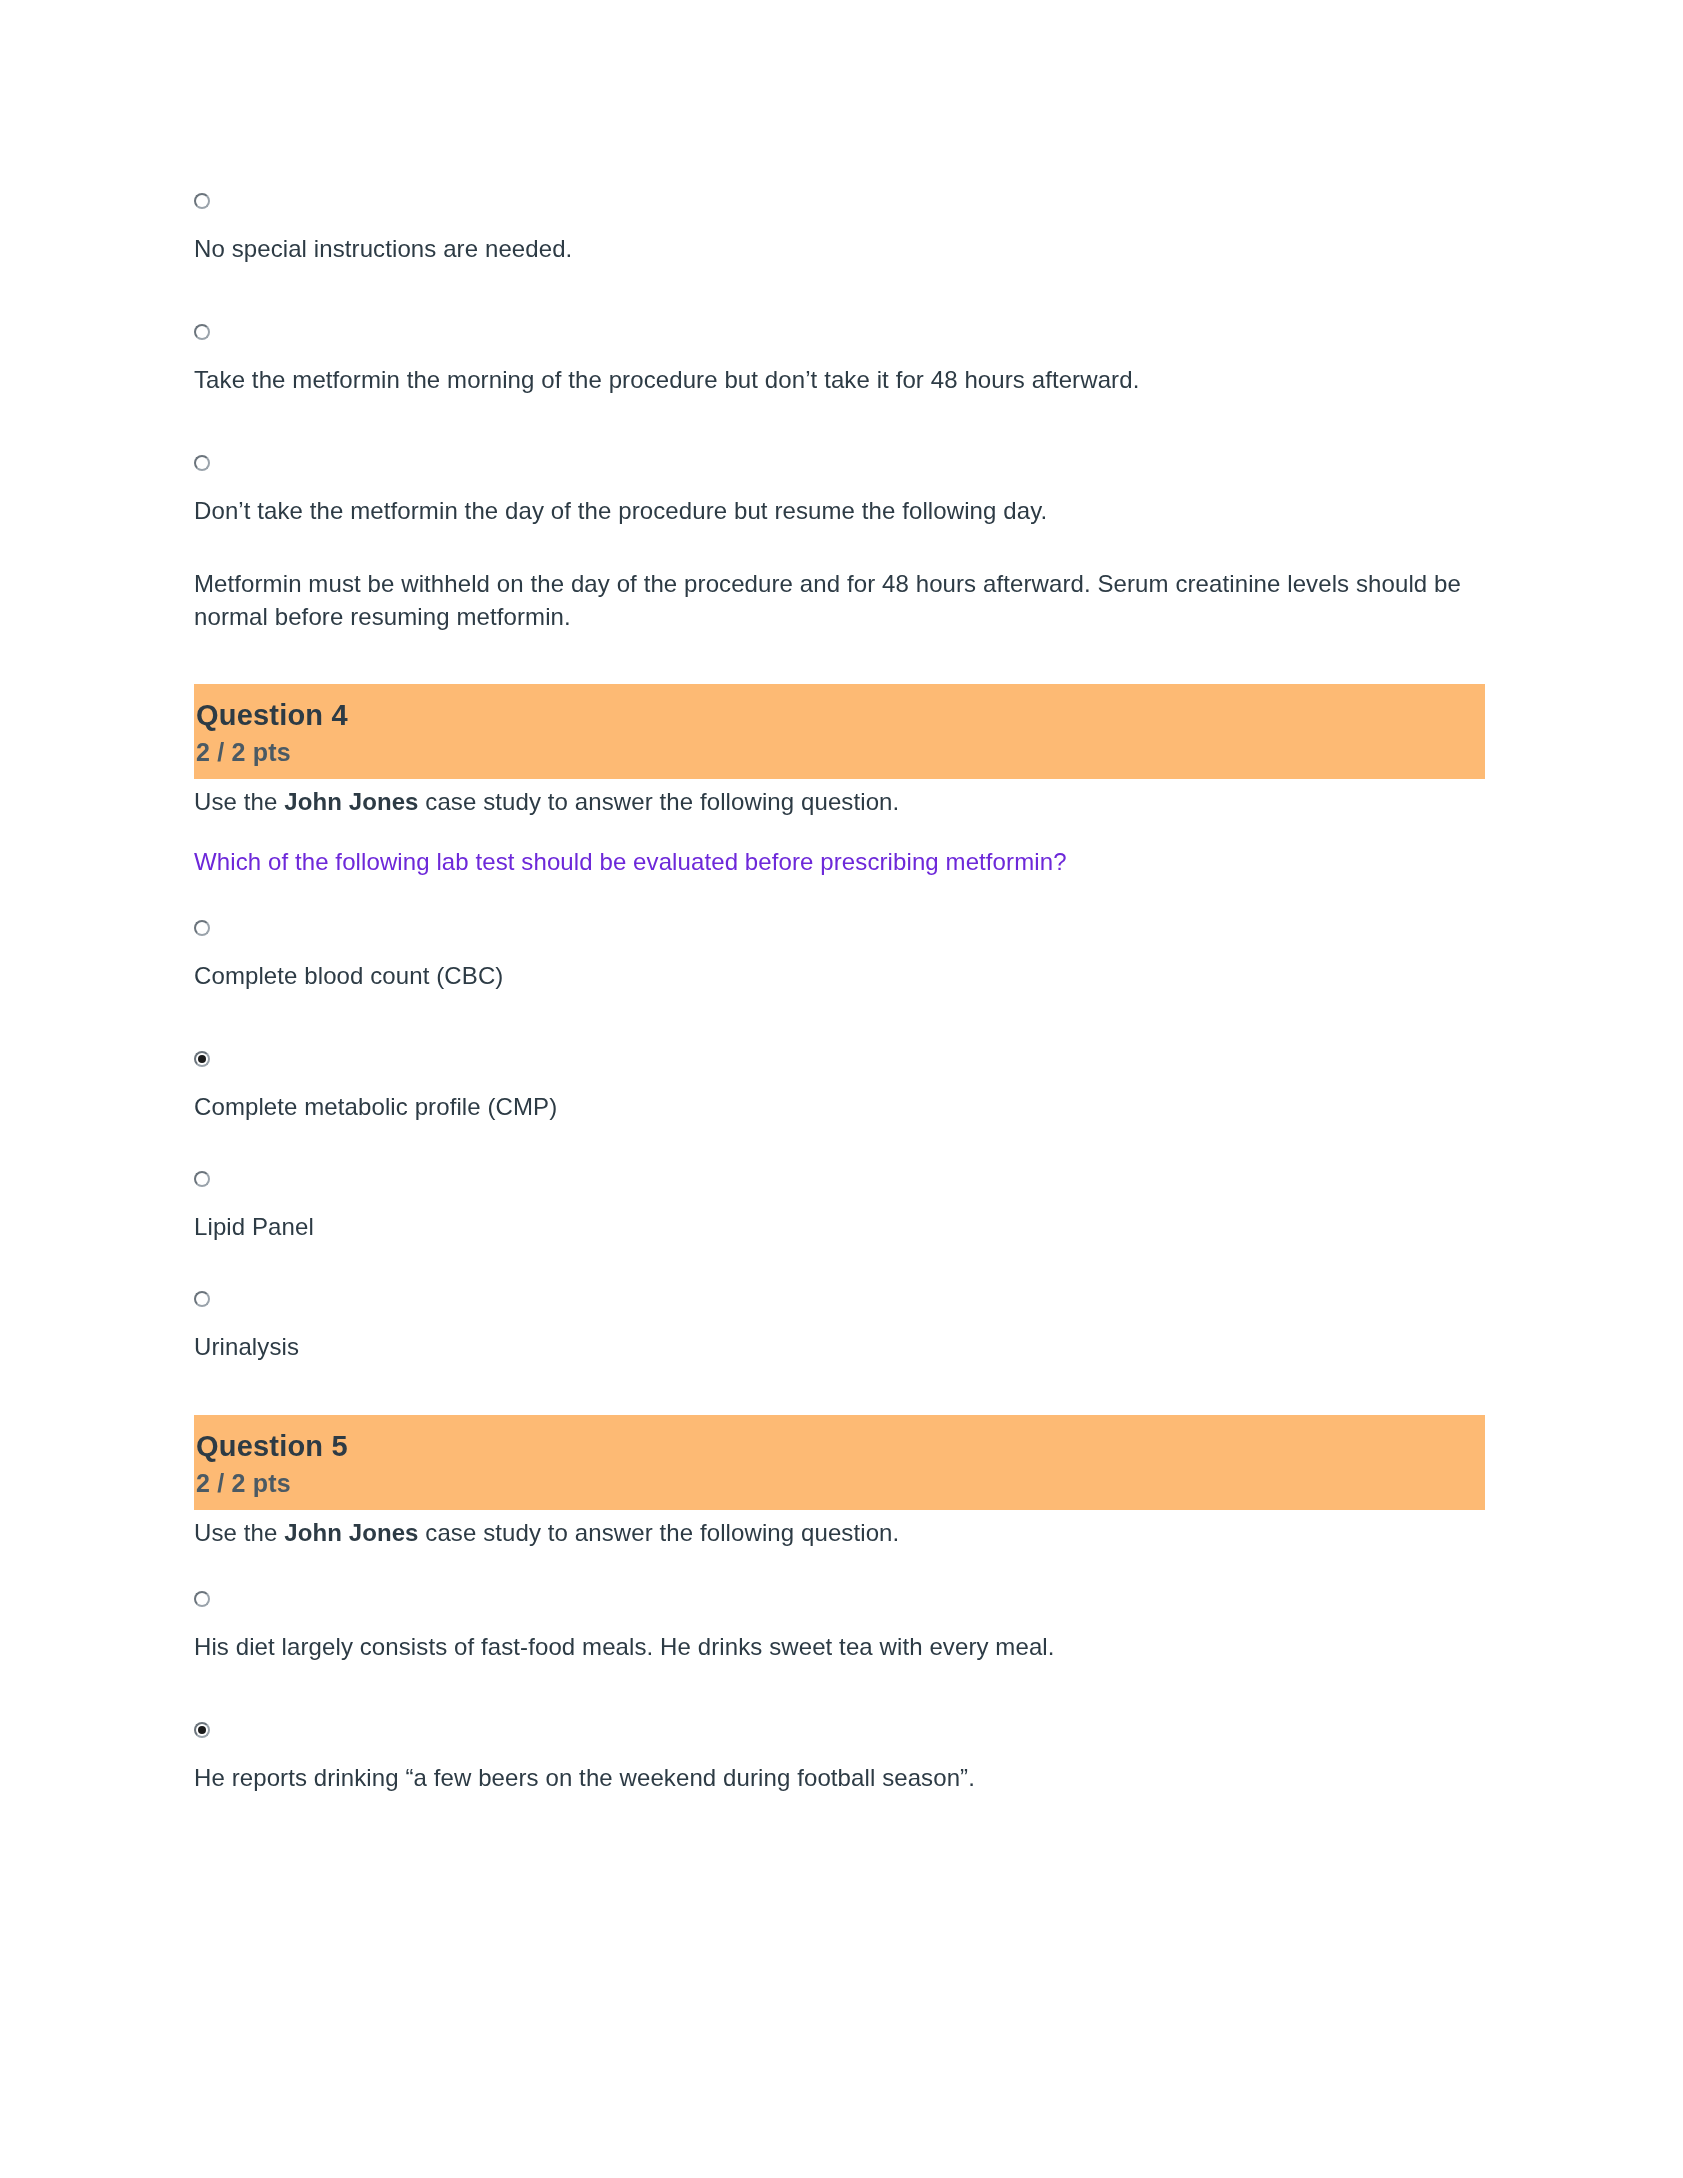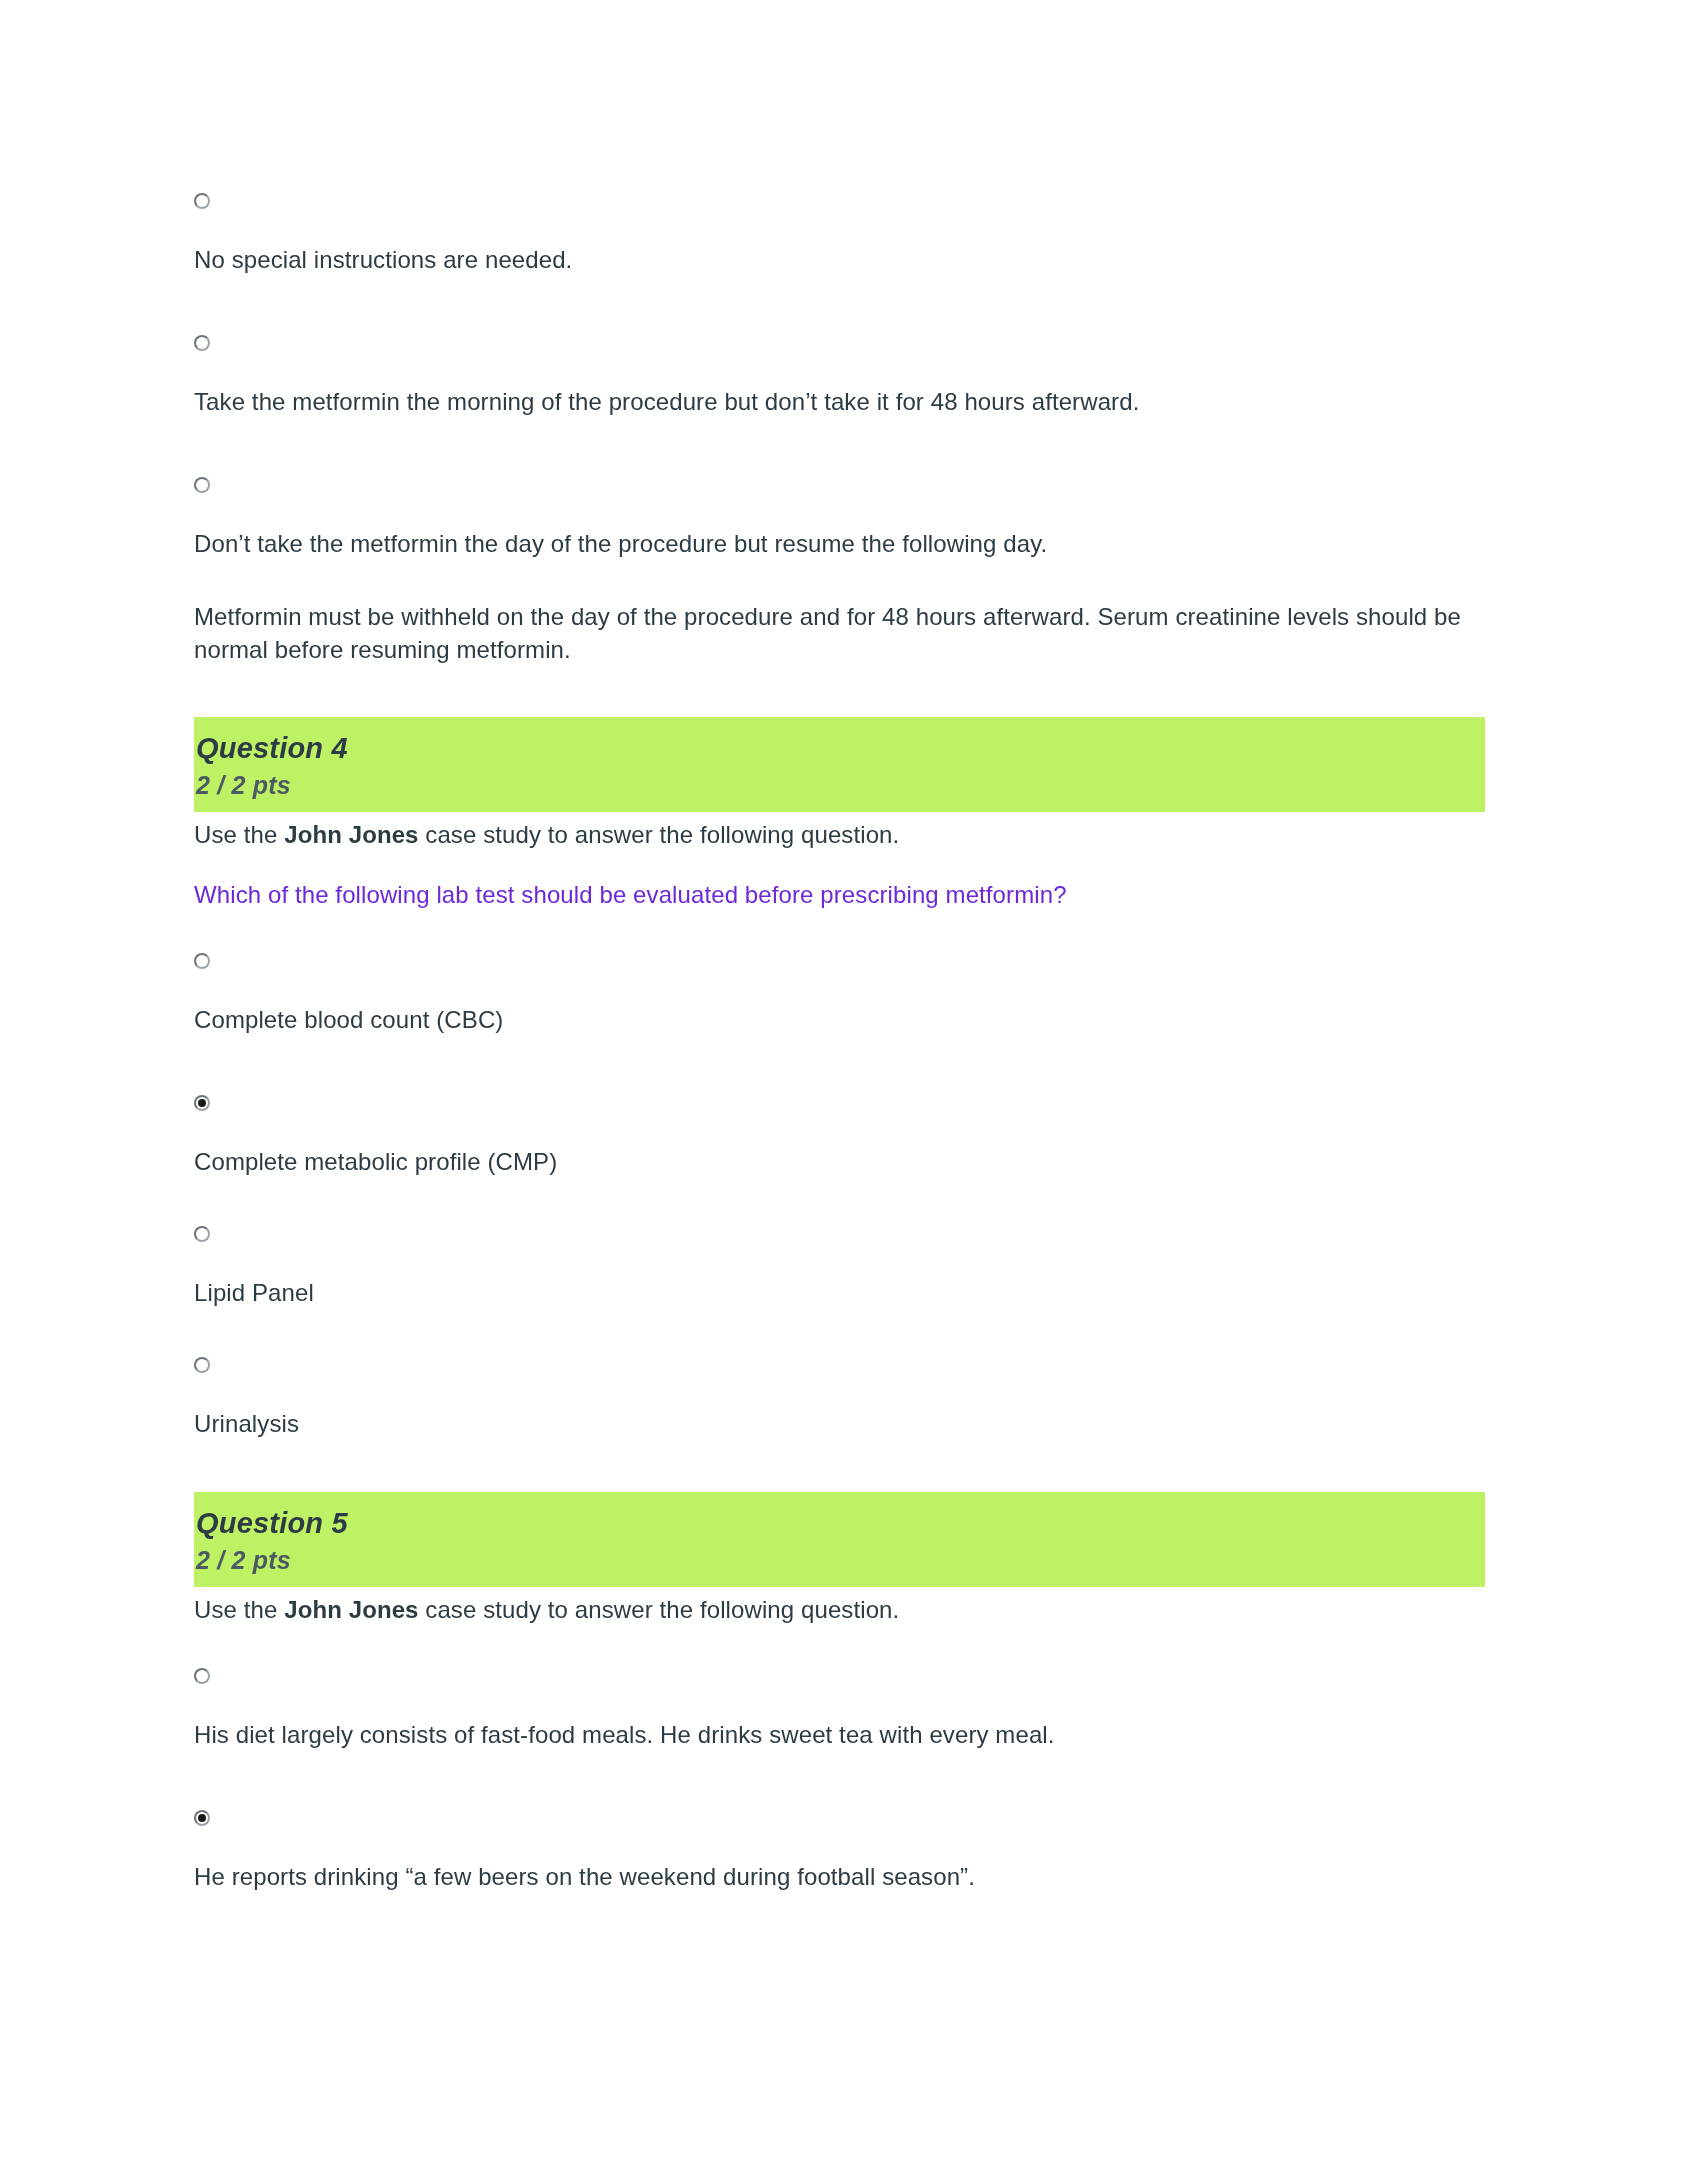--- a/index.html
+++ b/index.html
@@ -63,45 +63,44 @@
     height: 8px;
     margin-left: -4px;
     margin-top: -4px;
     border-radius: 50%;
     background: #1b1b1b;
   }
   .option-label {
     font-size: 24px;
     line-height: 34px;
     color: #2d3b45;
-    margin-top: 31px;
+    margin-top: 20px;
     letter-spacing: 0.1px;
   }
 
   .option-gap-lg { height: 53px; }
   .option-gap-sm { height: 42px; }
 
   
   .explanation {
     font-size: 24px;
     line-height: 33px;
     color: #2d3b45;
     letter-spacing: 0.1px;
     margin-top: 39px;
     max-width: 1277px;
   }
 
   
   .question-header {
-    background: #bef264;
+    background: #fdba74;
     width: 1291px;
     box-sizing: border-box;
     padding: 12px 18px 10px 2px;
     margin-top: 51px;
-    font-style: italic;
   }
   .question-title {
     font-size: 29px;
     font-weight: bold;
     line-height: 38px;
     color: #2d3b45;
     letter-spacing: 0.2px;
   }
   .question-points {
     font-size: 25px;

